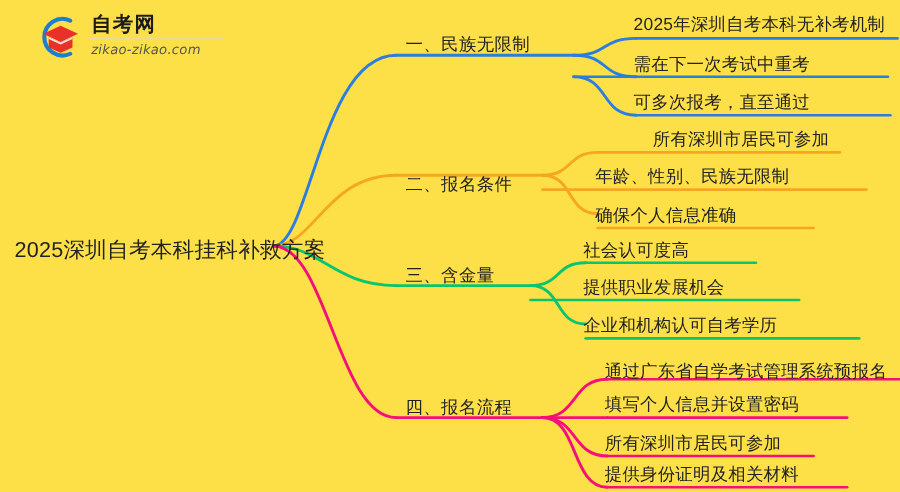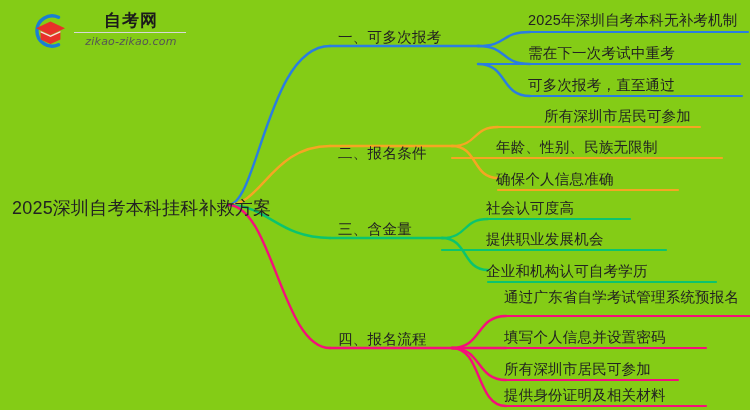--- a/index.html
+++ b/index.html
@@ -4,24 +4,23 @@
 <style>
   html, body {
     margin: 0;
     padding: 0;
     background: #ffffff;
   }
   #page {
     position: relative;
     width: 750px;
     height: 410px;
-    background: #84cc16;
+    background: #fde047;
     overflow: hidden;
     font-family: "Liberation Sans", "DejaVu Sans", sans-serif;
-    text-align: center;
   }
   
   #logo {
     position: absolute;
     left: 28px;
     top: 10px;
     width: 160px;
     height: 42px;
   }
   #logo-mark {
@@ -154,34 +153,34 @@
       <path d="M452 348 C 482 348 476 406 506 406" fill="none" stroke="#f50f7b" stroke-width="2.4" stroke-linecap="round"></path>
       <line x1="506" y1="316" x2="750" y2="316" stroke="#f50f7b" stroke-width="2.2" stroke-linecap="round"></line>
       <line x1="506" y1="348" x2="706" y2="348" stroke="#f50f7b" stroke-width="2.2" stroke-linecap="round"></line>
       <line x1="506" y1="380" x2="678" y2="380" stroke="#f50f7b" stroke-width="2.2" stroke-linecap="round"></line>
       <line x1="506" y1="406" x2="706" y2="406" stroke="#f50f7b" stroke-width="2.2" stroke-linecap="round"></line>
     </g>
   </svg>
 
   <div class="node-text" id="root-label">2025深圳自考本科挂科补救方案</div>
 
-  <div class="node-text branch-label" style="left:338px; top:28px;">一、可多次报考</div>
+  <div class="node-text branch-label" style="left:338px; top:28px;">一、民族无限制</div>
   <div class="node-text leaf-label" style="left:528px; top:11px;">2025年深圳自考本科无补考机制</div>
   <div class="node-text leaf-label" style="left:528px; top:44px;">需在下一次考试中重考</div>
   <div class="node-text leaf-label" style="left:528px; top:76px;">可多次报考，直至通过</div>
 
   <div class="node-text branch-label" style="left:338px; top:144px;">二、报名条件</div>
   <div class="node-text leaf-label" style="left:524px; top:107px;margin-left:20px;">所有深圳市居民可参加</div>
   <div class="node-text leaf-label" style="left:496px; top:138px;font-family:Liberation Mono, monospace;">年龄、性别、民族无限制</div>
   <div class="node-text leaf-label" style="left:496px; top:170px;">确保个人信息准确</div>
 
   <div class="node-text branch-label" style="left:338px; top:220px;">三、含金量</div>
   <div class="node-text leaf-label" style="left:486px; top:199px;">社会认可度高</div>
   <div class="node-text leaf-label" style="left:486px; top:230px;">提供职业发展机会</div>
   <div class="node-text leaf-label" style="left:486px; top:262px;">企业和机构认可自考学历</div>
 
   <div class="node-text branch-label" style="left:338px; top:330px;">四、报名流程</div>
-  <div class="node-text leaf-label" style="left:504px; top:288px;">通过广东省自学考试管理系统预报名</div>
+  <div class="node-text leaf-label" style="left:504px; top:300px;">通过广东省自学考试管理系统预报名</div>
   <div class="node-text leaf-label" style="left:504px; top:328px;">填写个人信息并设置密码</div>
   <div class="node-text leaf-label" style="left:504px; top:360px;">所有深圳市居民可参加</div>
   <div class="node-text leaf-label" style="left:504px; top:386px;">提供身份证明及相关材料</div>
 
 </div>
 
 </body></html>

